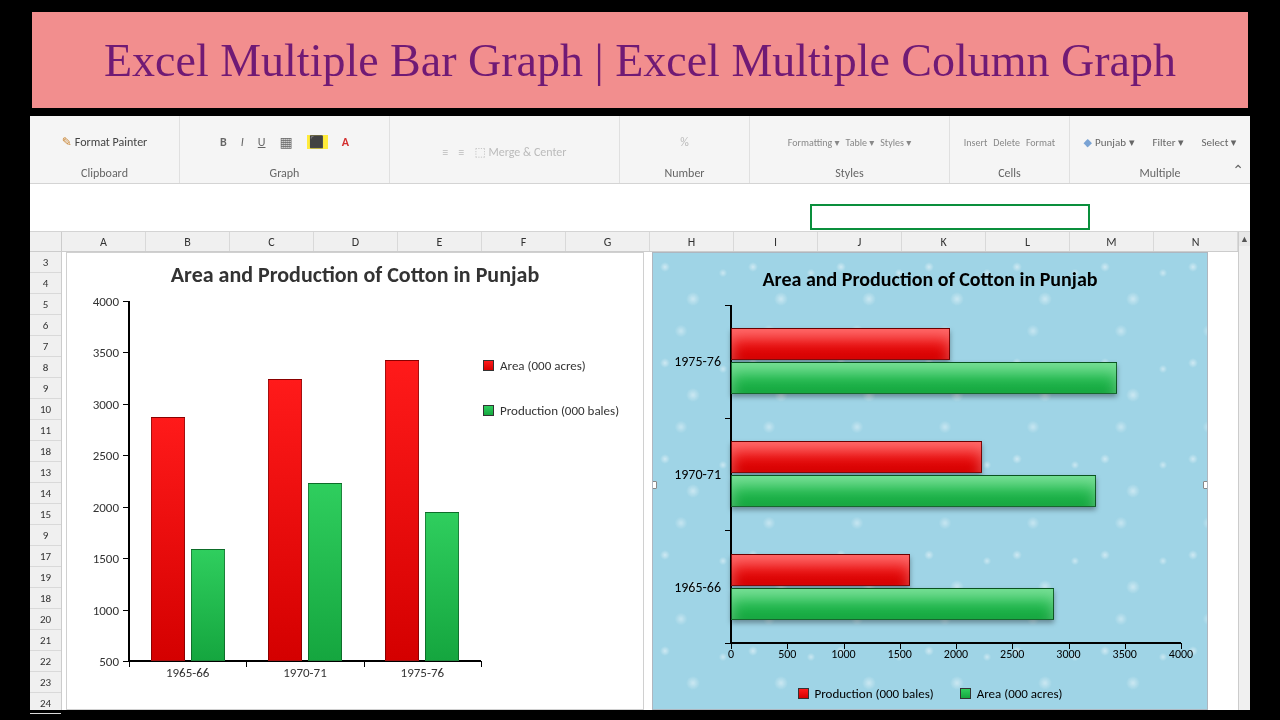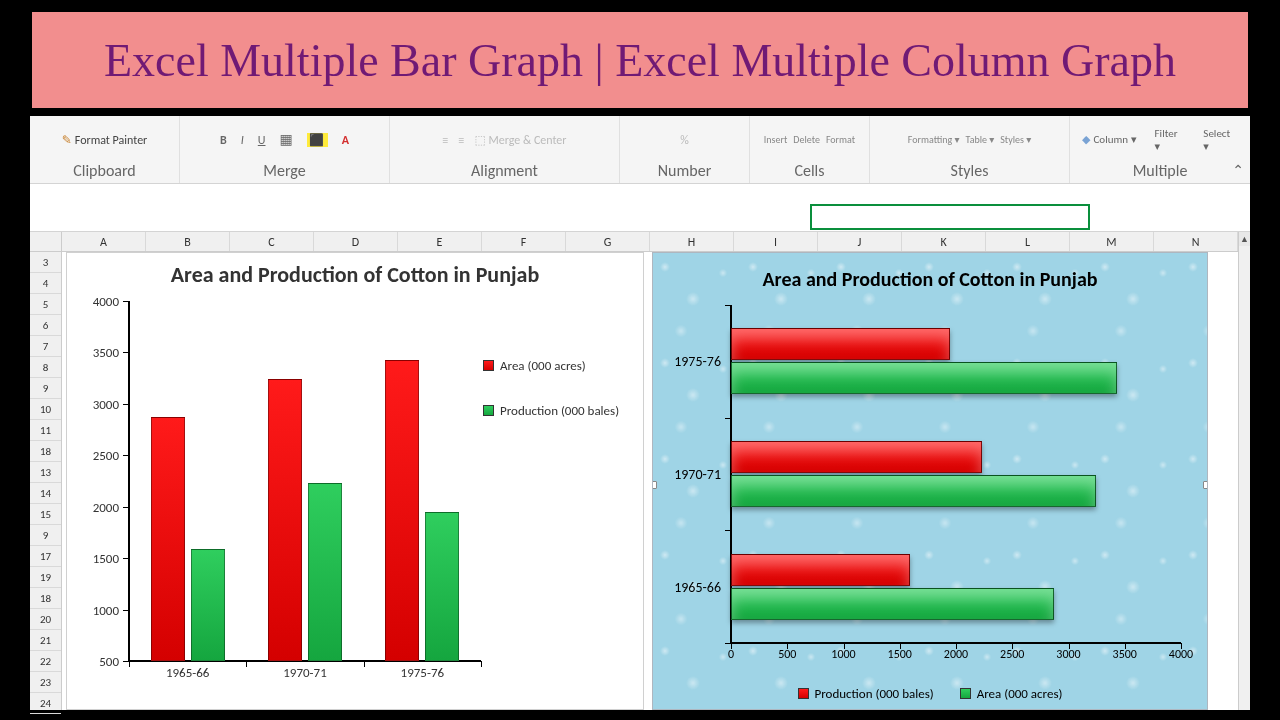--- a/index.html
+++ b/index.html
@@ -5,21 +5,21 @@
   * { box-sizing: border-box; margin: 0; padding: 0; }
   html, body { width: 1280px; height: 720px; font-family: "Segoe UI", Calibri, Arial, sans-serif; background:#000; overflow:hidden; }
   .stage { position:relative; width:1280px; height:720px; background:#000; }
   .banner { position:absolute; left:30px; top:10px; right:30px; height:100px; background:#f28e8e; border:2px solid #000; display:flex; align-items:center; justify-content:center; }
   .banner span { font-family: "Times New Roman", Georgia, serif; font-size:46px; font-weight:400; color:#701a75; white-space:nowrap; }
   .excel { position:absolute; left:30px; right:30px; top:116px; bottom:10px; background:#fff; }
   
   .ribbon { height:68px; background:#f5f5f5; border-bottom:1px solid #d4d4d4; display:flex; font-size:11px; color:#444; position:relative; }
   .ribgroup { border-right:1px solid #e0e0e0; padding:4px 12px 0 12px; display:flex; flex-direction:column; justify-content:flex-end; align-items:center; }
   .ribgroup .tools { flex:1; display:flex; align-items:center; gap:10px; font-size:12px; color:#444; }
-  .ribgroup .label { font-size:16px; color:#666; padding:2px 0 3px 0; text-align:center; width:100%; }
+  .ribgroup .label { font-size:12px; color:#666; padding:2px 0 3px 0; text-align:center; width:100%; }
   .ico { display:inline-flex; align-items:center; gap:3px; }
   .collapse { position:absolute; right:6px; bottom:4px; color:#666; font-size:14px; }
   
   .fxbar { height:48px; background:#fff; border-bottom:1px solid #d4d4d4; position:relative; }
   .fxbar .txtbox { position:absolute; right:160px; top:20px; width:280px; height:26px; border:2px solid #0a8f3c; background:#fff; }
   
   .grid { position:absolute; left:0; right:0; top:116px; bottom:0; }
   .selall { position:absolute; left:0; top:0; width:32px; height:20px; background:#f0f0f0; border-right:1px solid #ccc; border-bottom:1px solid #ccc; }
   .colhdrs { position:absolute; left:32px; right:12px; top:0; height:20px; background:#f0f0f0; border-bottom:1px solid #ccc; display:flex; }
   .colhdrs div { flex:1; border-right:1px solid #d9d9d9; text-align:center; font-size:12px; color:#333; line-height:20px; }
@@ -89,55 +89,54 @@
       </div>
       <div class="ribgroup" style="width:210px">
         <div class="tools" style="gap:14px; color:#666">
           <b>B</b>
           <i>I</i>
           <u>U</u>
           <span style="font-size:14px">▦</span>
           <span><span style="background:#ffeb3b;padding:0 3px">⬛</span></span>
           <span style="color:#d32f2f;font-weight:700">A</span>
         </div>
-        <div class="label">Merge</div>
+        <div class="label">Graph</div>
       </div>
       <div class="ribgroup" style="width:230px">
         <div class="tools" style="color:#bbb">
           <span>≡</span>
           <span>≡</span>
           <span style="color:#bbb">⬚ <span>Merge &amp; Center</span></span>
         </div>
-        <div class="label">Alignment</div>
       </div>
       <div class="ribgroup" style="width:130px">
         <div class="tools" style="color:#bbb">
             <span>%</span>
           </div>
         <div class="label">Number</div>
       </div>
+      <div class="ribgroup" style="width:200px">
+        <div class="tools" style="color:#888; font-size:10px; gap:6px">
+          <span>Formatting ▾</span>
+          <span>Table ▾</span>
+          <span>Styles ▾</span>
+        </div>
+        <div class="label">Styles</div>
+      </div>
       <div class="ribgroup" style="width:120px">
         <div class="tools" style="color:#888; font-size:10px; gap:6px">
           <span>Insert</span>
           <span>Delete</span>
           <span>Format</span>
         </div>
         <div class="label">Cells</div>
       </div>
-      <div class="ribgroup" style="width:200px">
-        <div class="tools" style="color:#888; font-size:10px; gap:6px">
-          <span>Formatting ▾</span>
-          <span>Table ▾</span>
-          <span>Styles ▾</span>
-        </div>
-        <div class="label">Styles</div>
-      </div>
       <div class="ribgroup" style="flex:1; border-right:none">
         <div class="tools" style="color:#666; font-size:11px; gap:18px">
-          <span class="ico"><span style="color:#7aa3d4">◆</span> <span>Column</span> ▾</span>
+          <span class="ico"><span style="color:#7aa3d4">◆</span> <span>Punjab</span> ▾</span>
           <span>Filter ▾</span>
           <span>Select ▾</span>
         </div>
         <div class="label">Multiple</div>
       </div>
       <span class="collapse">⌃</span>
     </div>
 
     <div class="fxbar">
       <div class="txtbox"></div>

